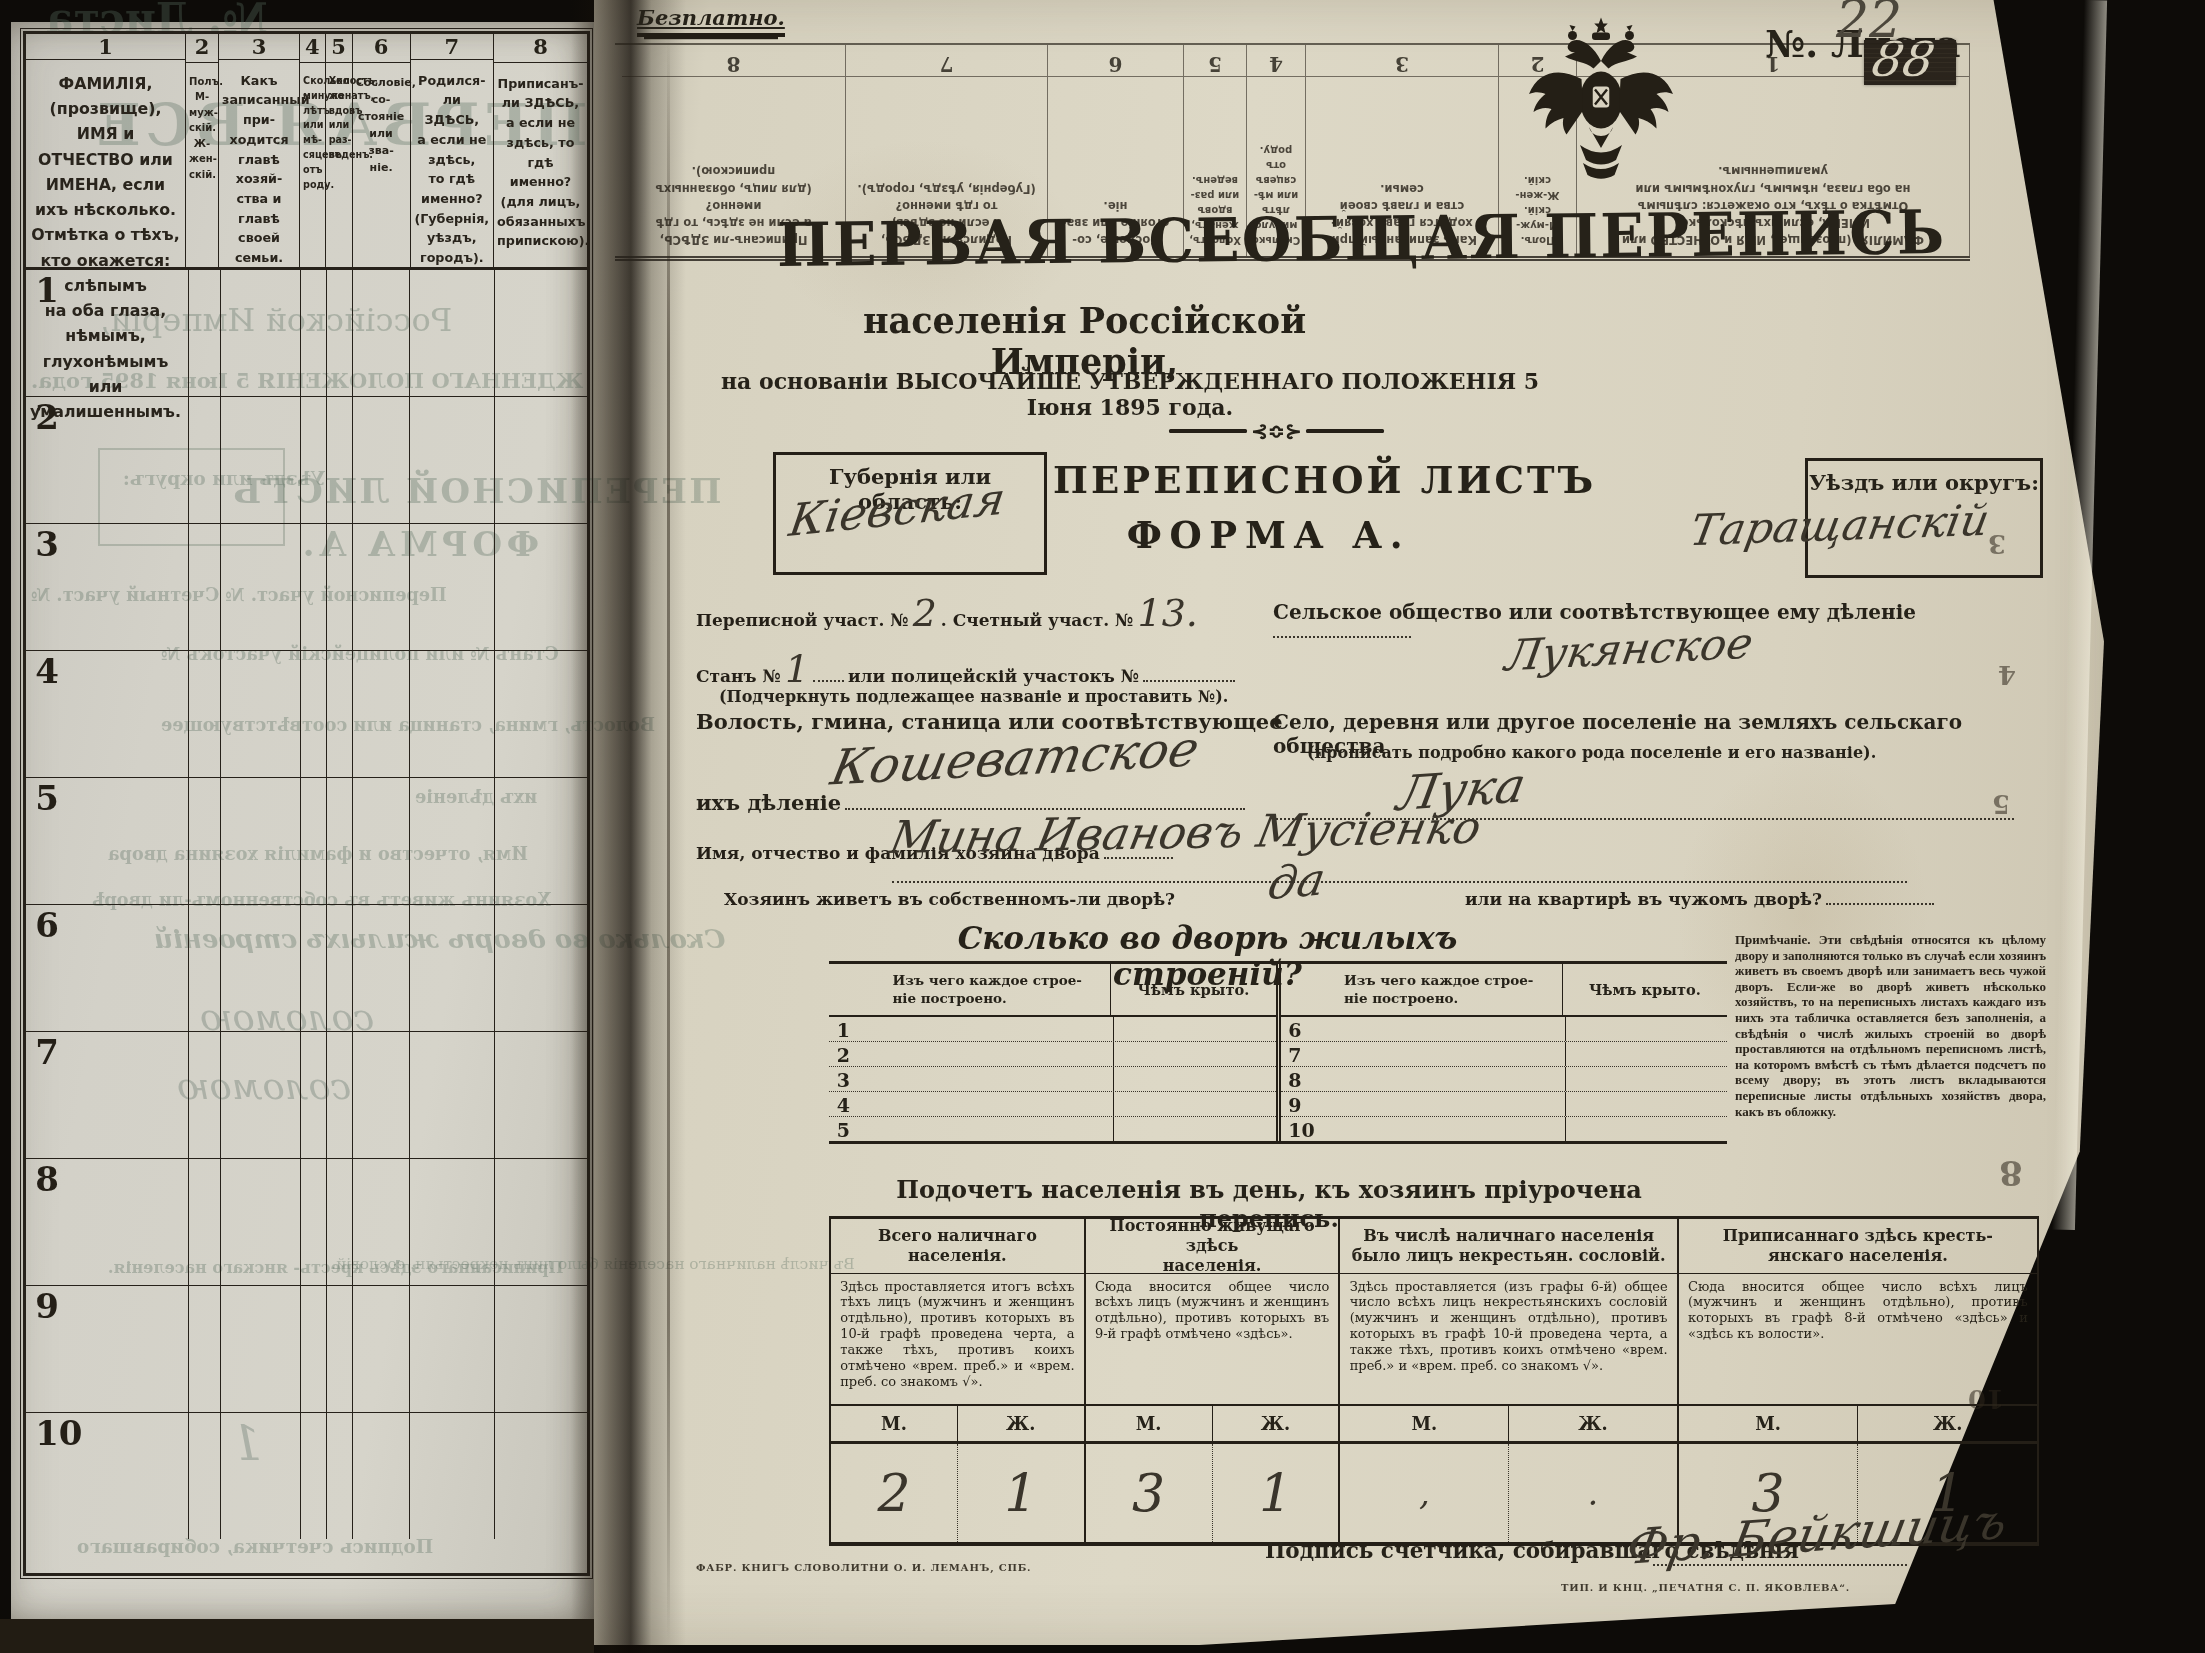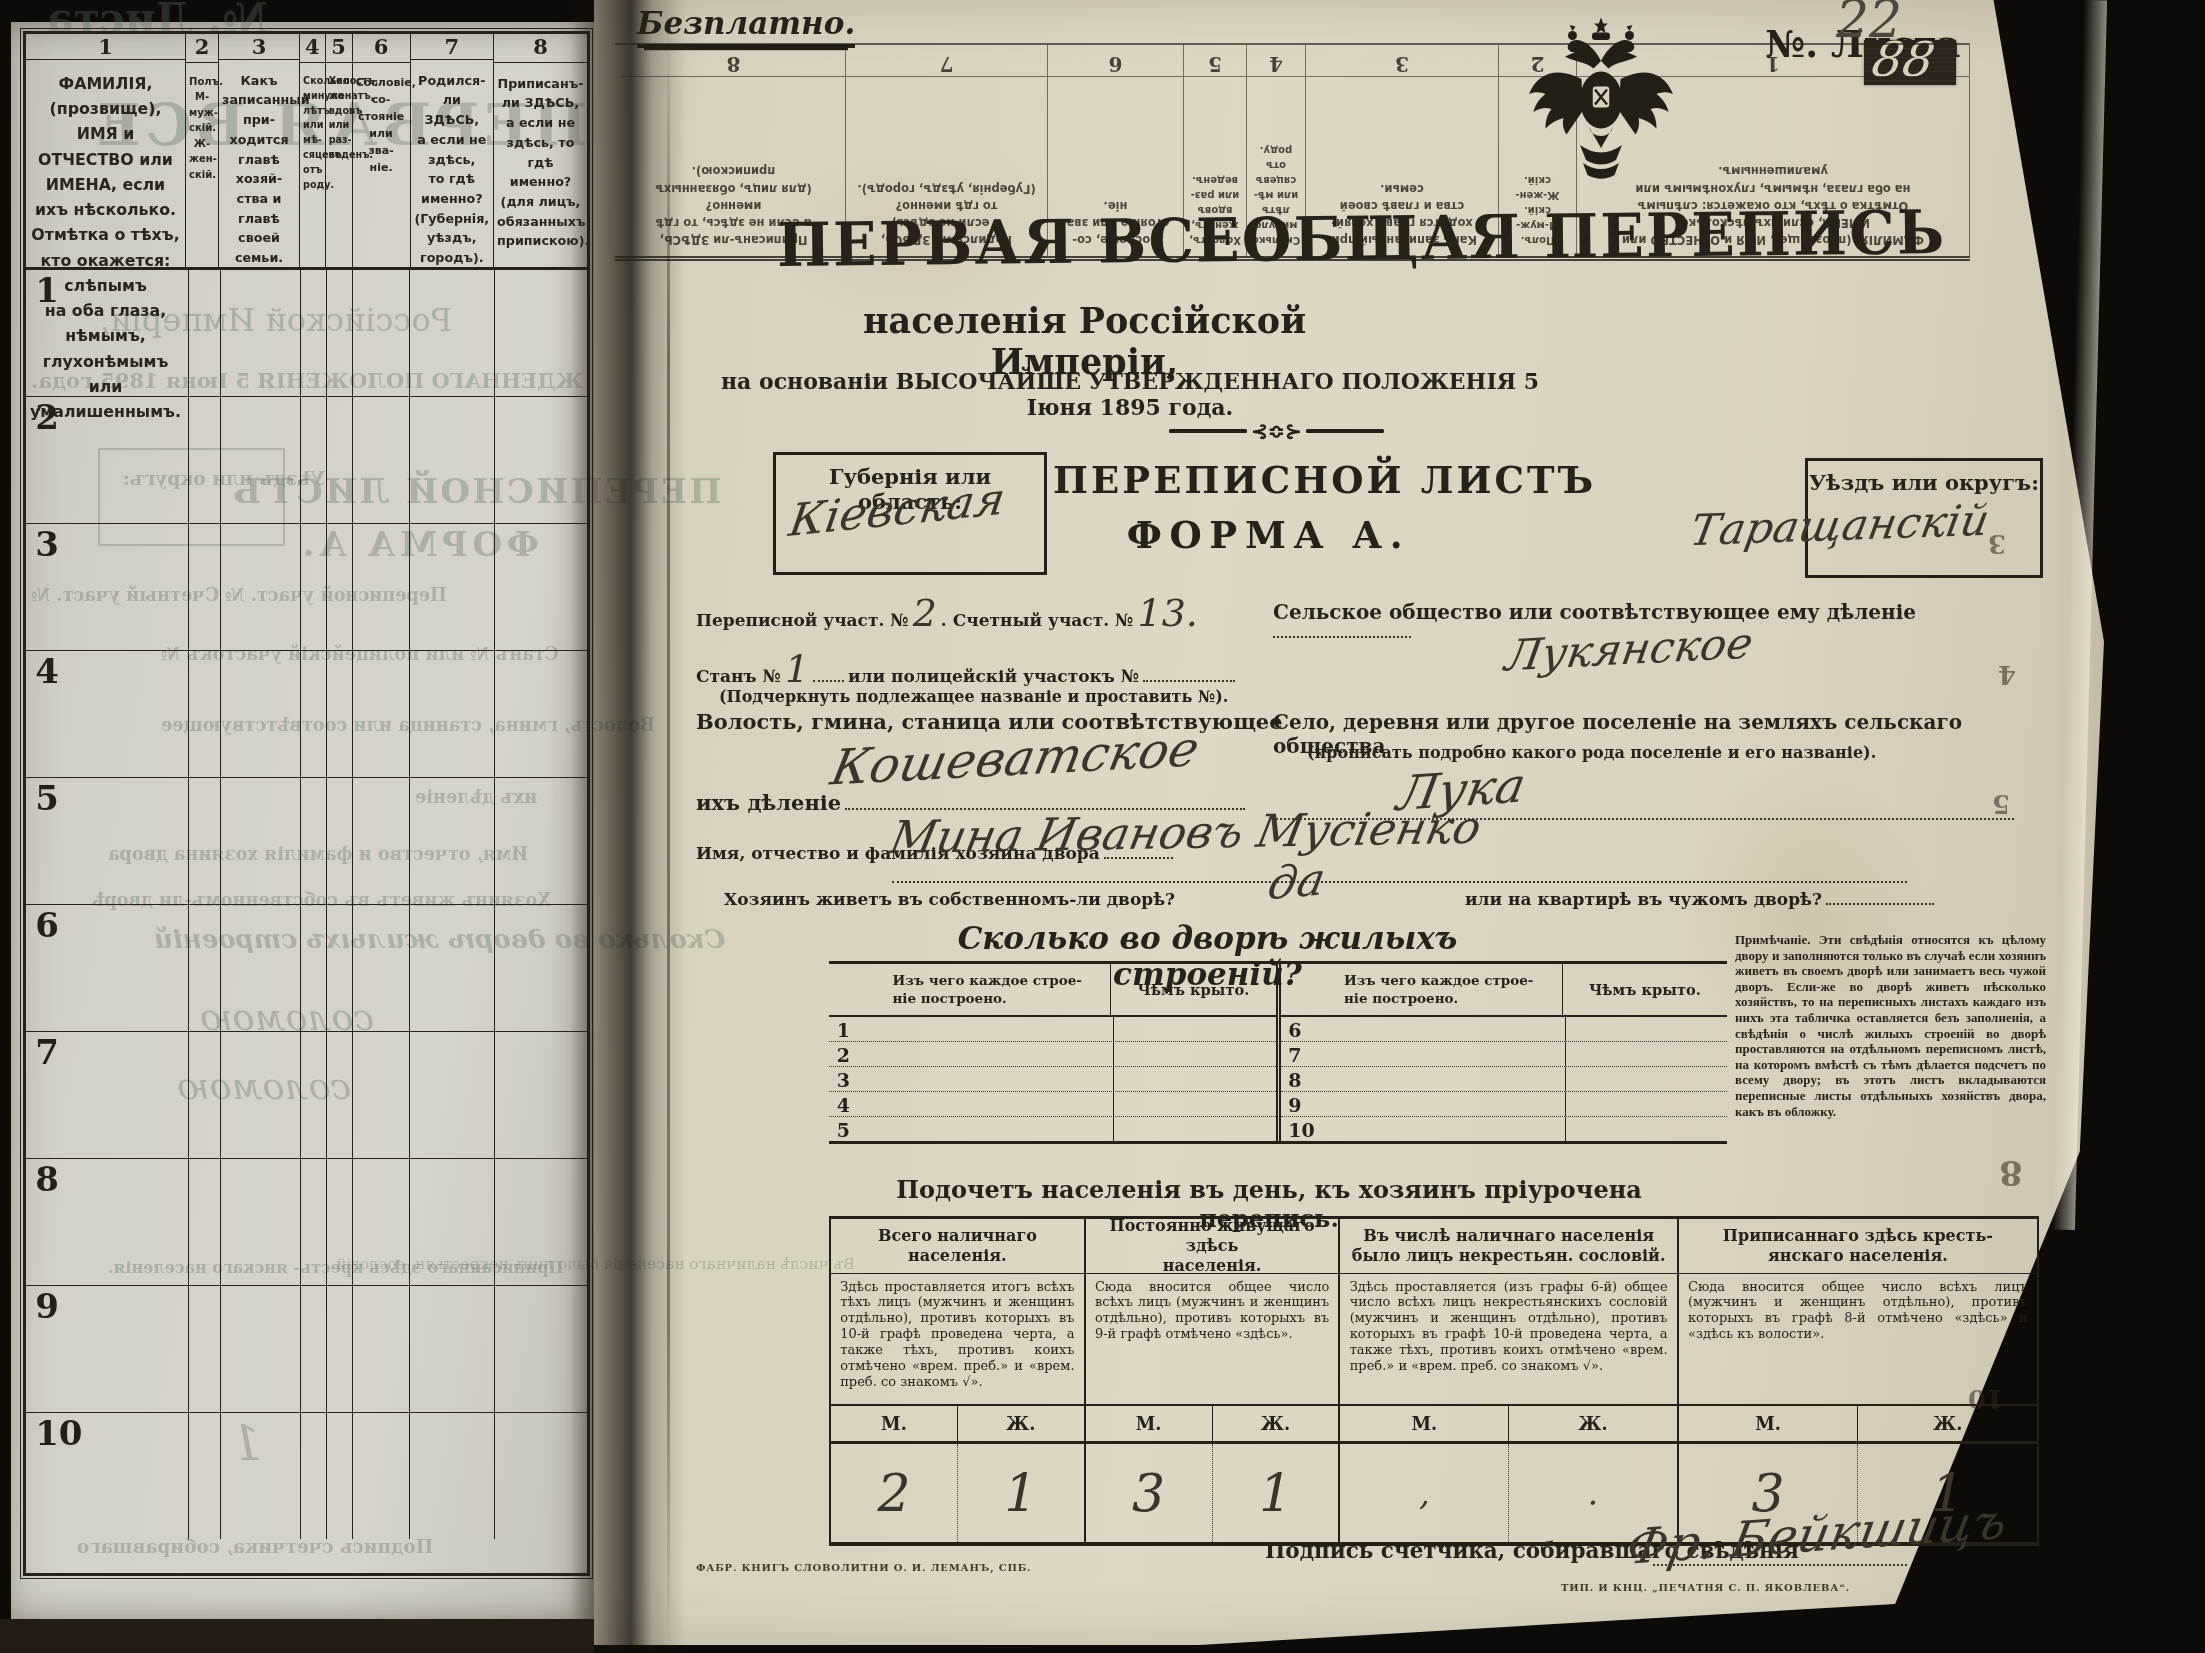--- a/index.html
+++ b/index.html
@@ -53,22 +53,22 @@
   .inv-strip{position:absolute;left:615px;top:43px;width:1355px;height:211px;display:flex;
     flex-direction:row-reverse;border-top:2.3px solid rgba(38,32,24,.8);
     border-bottom:5.4px double #26211a;overflow:hidden;opacity:.82;}
   .inv-col{border-left:1.5px solid rgba(38,32,24,.7);transform:rotate(180deg);
     display:flex;flex-direction:column;}
   .inv-txt{flex:1;padding:7.7px 2.3px;text-align:center;font-family:"DejaVu Sans",sans-serif;
     font-weight:bold;font-size:11.5px;line-height:1.5;color:#2c261d;}
   .inv-num{height:31px;text-align:center;font-size:20px;font-weight:bold;
     font-family:"DejaVu Serif",serif;border-top:1.5px solid rgba(38,32,24,.7);}
   
-  .free{position:absolute;left:637px;top:4.6px;font-style:italic;font-weight:bold;font-size:31px;
-    border-bottom:4.6px solid #221d15;padding-bottom:3.1px;box-shadow:0 9.2px 0 -7px #221d15;}
+  .free{position:absolute;left:637px;top:4.6px;font-style:italic;font-weight:bold;font-size:21px;
+    border-bottom:4.6px solid #221d15;padding-bottom:3.1px;box-shadow:0 9.2px 0 -7px #221d15;text-decoration:underline;}
   .sheetlbl{position:absolute;left:1765px;top:21.5px;font-size:37px;font-weight:bold;}
   .sheet22{position:absolute;left:1836px;top:-10.8px;font-size:52px;color:#4c473c;}
   .stamp{position:absolute;left:1864px;top:40px;width:92px;height:45px;background:
     repeating-linear-gradient(0deg,#2a241c,#2a241c 3.1px,#383126 4.6px);box-shadow:0 0 3.1px rgba(0,0,0,.4);}
   .stamp88{position:absolute;left:1873px;top:31px;font-size:48px;color:#d6d0bd;transform:skewX(-10deg);}
   .t1{position:absolute;left:777px;top:206px;width:869px;text-align:center;font-weight:bold;
     font-size:57px;letter-spacing:2.3px;transform:scaleY(1.06) rotate(-0.6deg);white-space:nowrap;}
   .t2{position:absolute;left:769px;top:300px;width:631px;text-align:center;font-size:35px;font-weight:bold;}
   .t3{position:absolute;left:715px;top:368px;width:830px;text-align:center;font-weight:bold;font-size:22px;}
   .orn{position:absolute;left:1169px;top:419px;width:215px;display:flex;align-items:center;gap:4.6px;}

